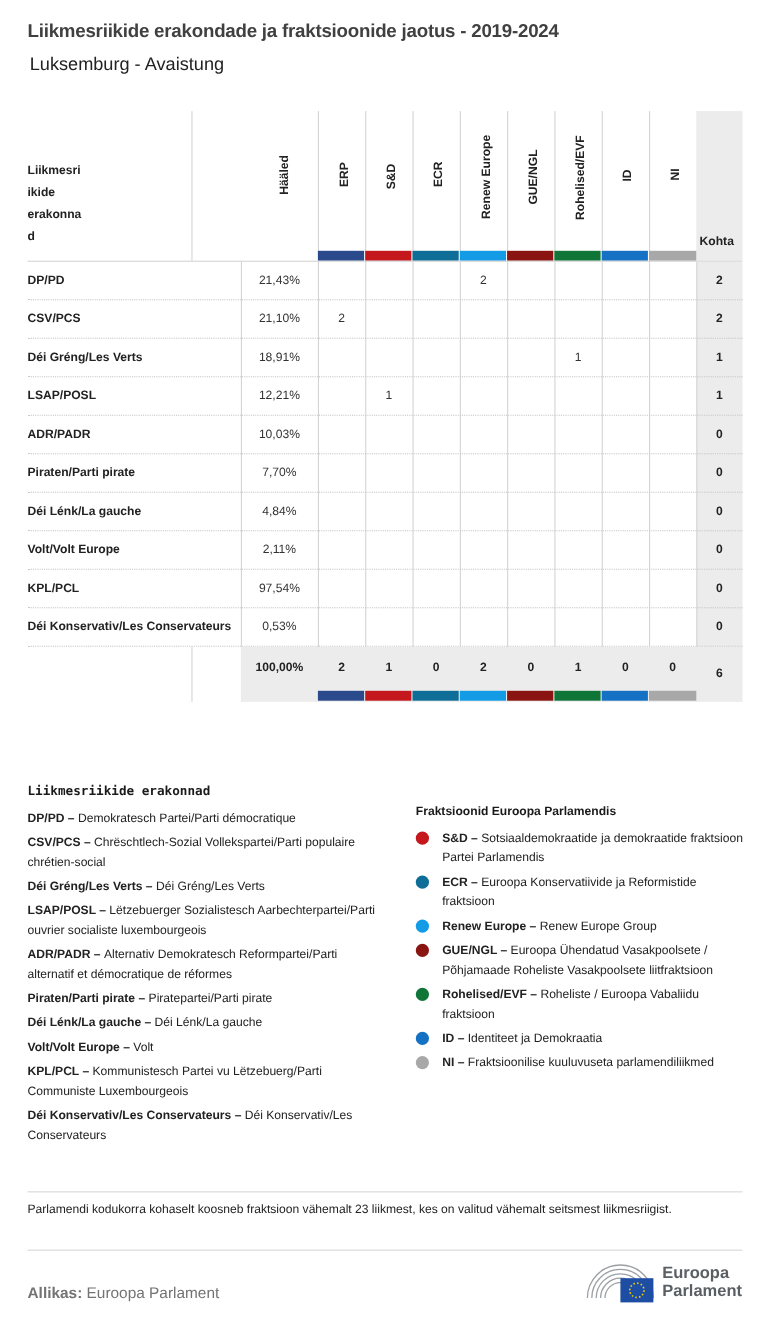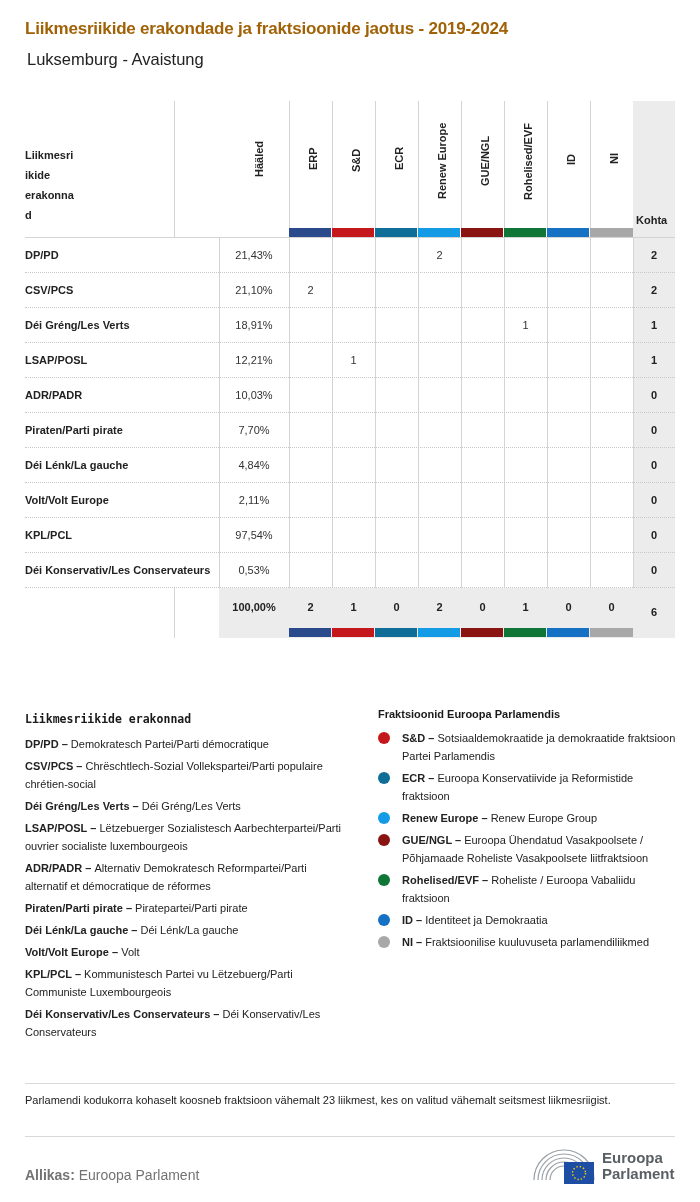--- a/index.html
+++ b/index.html
@@ -1,19 +1,19 @@
 <!DOCTYPE html>
 <html><head>
 <meta charset="utf-8">
 <style>
   * { box-sizing: border-box; margin: 0; padding: 0; }
   html, body { width: 700px; height: 1202px; background: #ffffff; overflow: hidden; }
   body { font-family: "Liberation Sans", "DejaVu Sans", sans-serif; color: #1a1a1a; position: relative; }
 
-  .title { position: absolute; left: 25px; top: 19px; font-size: 17px; font-weight: bold; letter-spacing: -0.2px; color: #a16207; }
+  .title { position: absolute; left: 25px; top: 19px; font-size: 17px; font-weight: bold; letter-spacing: -0.2px; color: #404040; }
   .subtitle { position: absolute; left: 27px; top: 50px; font-size: 16.5px; color: #222; }
 
   
   .tbl { position: absolute; left: 25px; top: 101px; width: 650px; }
   .hdr { position: absolute; left: 0; top: 0; width: 650px; height: 136px; }
   .hdr .vline { position: absolute; top: 0; width: 1px; background: #d4d4d4; }
   .hdr-party { position: absolute; left: 0; top: 44px; width: 70px; font-size: 11px; font-weight: bold; line-height: 20px; color: #222; }
   .rot { position: absolute; transform: rotate(-90deg); transform-origin: left top; font-size: 11px; font-weight: bold; white-space: nowrap; color: #222; }
   .colbar { position: absolute; height: 9px; }
   .kohta-col { position: absolute; left: 608px; top: 0; width: 42px; background: #ececec; }
@@ -34,21 +34,21 @@
   .sum-pct { position: absolute; left: 194px; width: 70px; top: 13px; text-align: center; font-size: 11px; font-weight: bold; color: #222; }
   .sum-cell { position: absolute; top: 13px; width: 43px; text-align: center; font-size: 11px; font-weight: bold; color: #222; }
   .sum-tot { position: absolute; left: 608px; width: 42px; top: 18px; text-align: center; font-size: 11px; font-weight: bold; color: #222; }
 
   
   .leg-left { position: absolute; left: 25px; top: 712px; width: 320px; }
   .leg-left h3 { font-family: "DejaVu Sans Mono", "Liberation Mono", monospace; font-size: 11.5px; font-weight: bold; color: #1a1a1a; margin-bottom: 9px; }
   .leg-item { font-size: 11px; line-height: 18px; color: #222; margin-bottom: 4px; }
   .leg-item b { font-weight: bold; }
 
-  .leg-right { position: absolute; left: 378px; top: 708px; width: 300px; }
+  .leg-right { position: absolute; left: 378px; top: 732px; width: 300px; }
   .leg-right h3 { font-size: 11px; font-weight: bold; color: #1a1a1a; margin-bottom: 9px; }
   .grp-item { position: relative; padding-left: 24px; font-size: 11px; line-height: 18px; color: #222; margin-bottom: 4px; }
   .grp-item .dot { position: absolute; left: 0; top: 3px; width: 12px; height: 12px; border-radius: 50%; }
 
   .note-line { position: absolute; left: 25px; width: 650px; height: 1px; background: #d8d8d8; }
   .note { position: absolute; left: 25px; top: 1091px; width: 620px; font-size: 11px; line-height: 18px; color: #222; }
   .source { position: absolute; left: 25px; top: 1167px; font-size: 14px; color: #737373; }
   .source b { font-weight: bold; }
 
   .logo { position: absolute; left: 530px; top: 1146px; width: 150px; height: 40px; }

